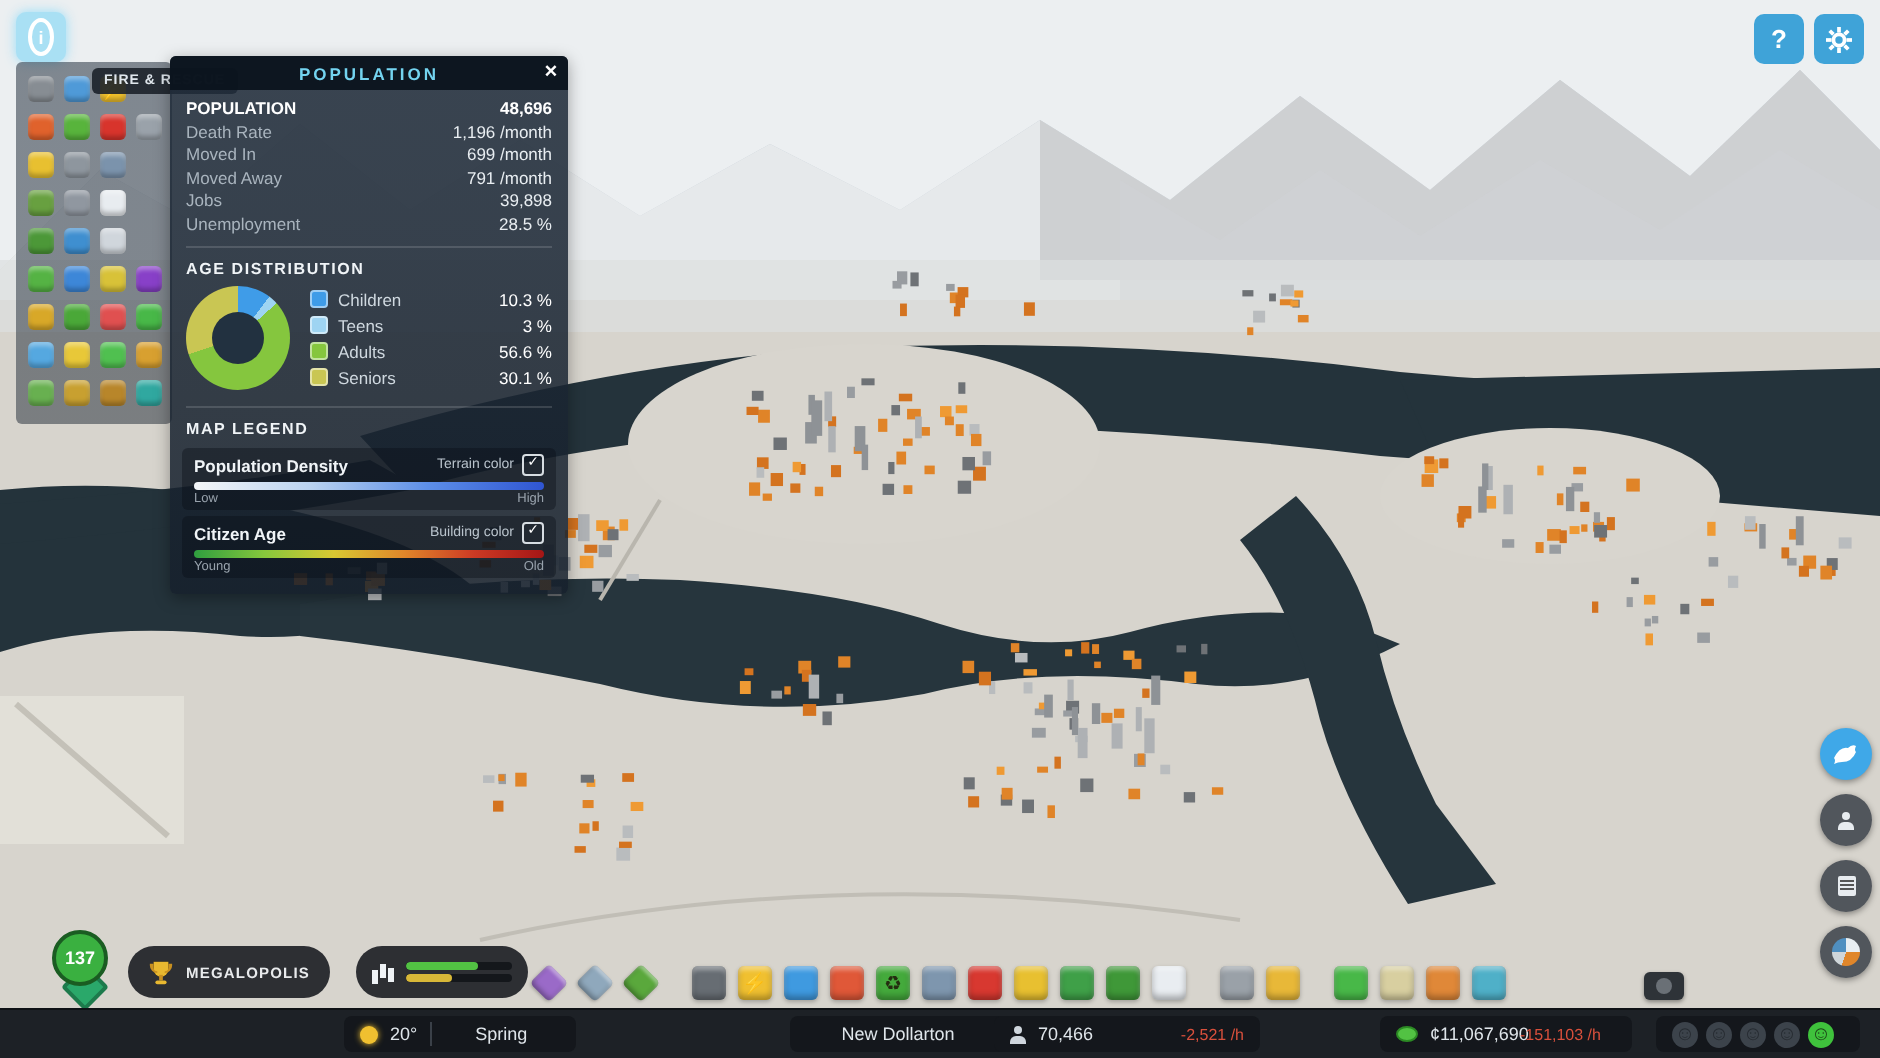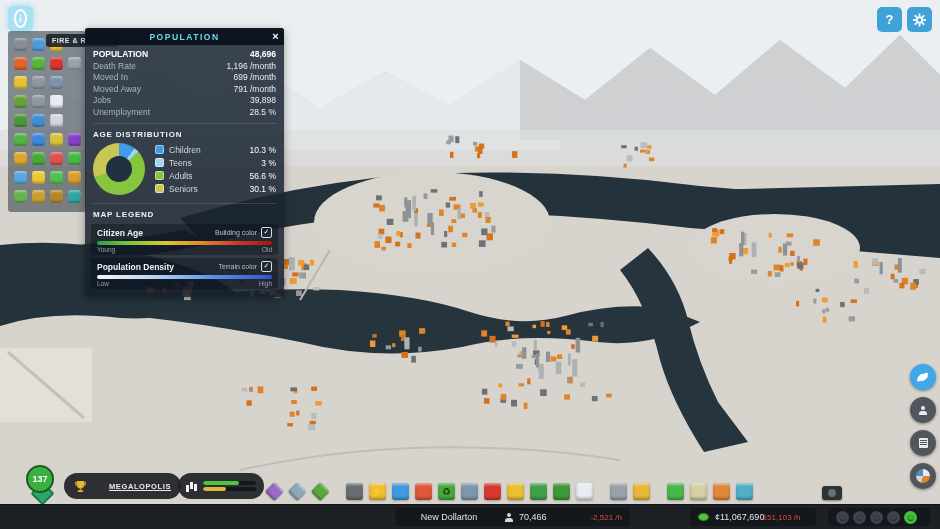--- a/index.html
+++ b/index.html
@@ -73,21 +73,21 @@
   
   .prog{position:absolute;left:0;bottom:26px;height:34px;z-index:3;}
   .level-badge{position:absolute;left:26px;top:-4px;width:24px;height:24px;border-radius:50%;
         background:#3ab040;border:2px solid #1a5c22;color:#fff;font-size:9px;font-weight:bold;
         display:flex;align-items:center;justify-content:center;z-index:2;}
   .level-diamond{position:absolute;left:34px;top:16px;width:13px;height:13px;background:#2aa86a;
         transform:rotate(45deg);border:2px solid #1d7a4c;border-radius:2px;}
   .pill{position:absolute;top:4px;height:26px;background:rgba(30,33,38,.92);border-radius:13px;
         display:flex;align-items:center;padding:0 10px;box-sizing:border-box;color:#e8eaec;}
   .trophy-pill{left:64px;}
-  .trophy-pill .t-label{font-size:7.5px;font-weight:bold;letter-spacing:.6px;margin-left:22px;text-decoration:underline;}
+  .trophy-pill .t-label{font-size:7.5px;font-weight:bold;letter-spacing:.6px;margin-left:6px;}
   .xp-pill{left:178px;width:86px;padding:0 8px;gap:6px;}
   .city-glyph{width:11px;height:11px;position:relative;flex:0 0 auto;}
   .city-glyph::before{content:"";position:absolute;left:0;bottom:0;width:3px;height:7px;background:#eef2f5;
         box-shadow:4px -3px 0 #eef2f5,8px -1px 0 #eef2f5;}
   .xp-bars{flex:1;display:flex;flex-direction:column;gap:2px;}
   .xp-bar{height:4px;border-radius:2px;background:#14171b;overflow:hidden;}
   .xp-bar i{display:block;height:100%;border-radius:2px;}
 
   
   .toolbar{position:absolute;left:266px;bottom:29px;display:flex;align-items:flex-end;z-index:3;}
@@ -517,40 +517,40 @@
             <span class="lb">Seniors</span>
             <span class="v">30.1 %</span>
           </div>
         </div>
     </div>
     <div class="divider"></div>
     <div class="sec-h">MAP LEGEND</div>
     <div id="legendRows">
         <div class="legend-row">
           <div class="legend-top">
+            <span class="lb">Population Density</span>
+            <span class="tg">Terrain color</span>
+            <span class="checkbox">✓</span>
+          </div>
+          <div class="grad-bar" style="background: linear-gradient(to right, rgb(244, 246, 248), rgb(185, 210, 240), rgb(93, 143, 232), rgb(47, 85, 210));"></div>
+          <div class="legend-ends">
+            <span>Low</span>
+            <span>High</span>
+          </div>
+        </div>
+        <div class="legend-row">
+          <div class="legend-top">
             <span class="lb">Citizen Age</span>
             <span class="tg">Building color</span>
             <span class="checkbox">✓</span>
           </div>
           <div class="grad-bar" style="background: linear-gradient(to right, rgb(47, 158, 63), rgb(134, 199, 60), rgb(217, 200, 50), rgb(224, 134, 42), rgb(204, 58, 36), rgb(165, 22, 22));"></div>
           <div class="legend-ends">
             <span>Young</span>
             <span>Old</span>
-          </div>
-        </div>
-        <div class="legend-row">
-          <div class="legend-top">
-            <span class="lb">Population Density</span>
-            <span class="tg">Terrain color</span>
-            <span class="checkbox">✓</span>
-          </div>
-          <div class="grad-bar" style="background: linear-gradient(to right, rgb(244, 246, 248), rgb(185, 210, 240), rgb(93, 143, 232), rgb(47, 85, 210));"></div>
-          <div class="legend-ends">
-            <span>Low</span>
-            <span>High</span>
           </div>
         </div>
       </div>
     <div style="height:5px"></div>
   </div>
 
   <div class="side-btns" id="sideBtns">
       <button class="circle-btn blue">
         <svg width="14" height="12" viewBox="0 0 14 12">
           <path d="M1,8 Q4,2 8,3 Q10,1 12,2 Q11,4 12,5 Q10,10 5,10 Q3,10 1,11 Q2,9 1,8 Z" fill="#fff"></path>
@@ -660,20 +660,26 @@
           <span></span>
         </div>
         <div class="tb-ico" style="background: rgb(79, 176, 200);">
           <span></span>
         </div>
       </div>
       <div class="camera-btn" style="margin-left: 52px;"></div>
     </div>
 
   <div class="statusbar">
+    <div class="sb-pill" style="left:172px;">
+      <span class="sun"></span>
+      <span>20°</span>
+      <span class="vdiv"></span>
+      <span style="min-width:58px;text-align:center;">Spring</span>
+    </div>
     <div class="sb-pill" style="left:395px;width:108px;justify-content:center;">
       <span>New Dollarton</span>
     </div>
     <div class="sb-pill" style="left:497px;width:133px;">
       <span class="p-ico"></span>
       <span>70,466</span>
       <span class="neg" style="margin-left:auto;">-2,521 /h</span>
     </div>
     <div class="sb-pill" style="left:690px;width:126px;">
       <span class="coin"></span>

